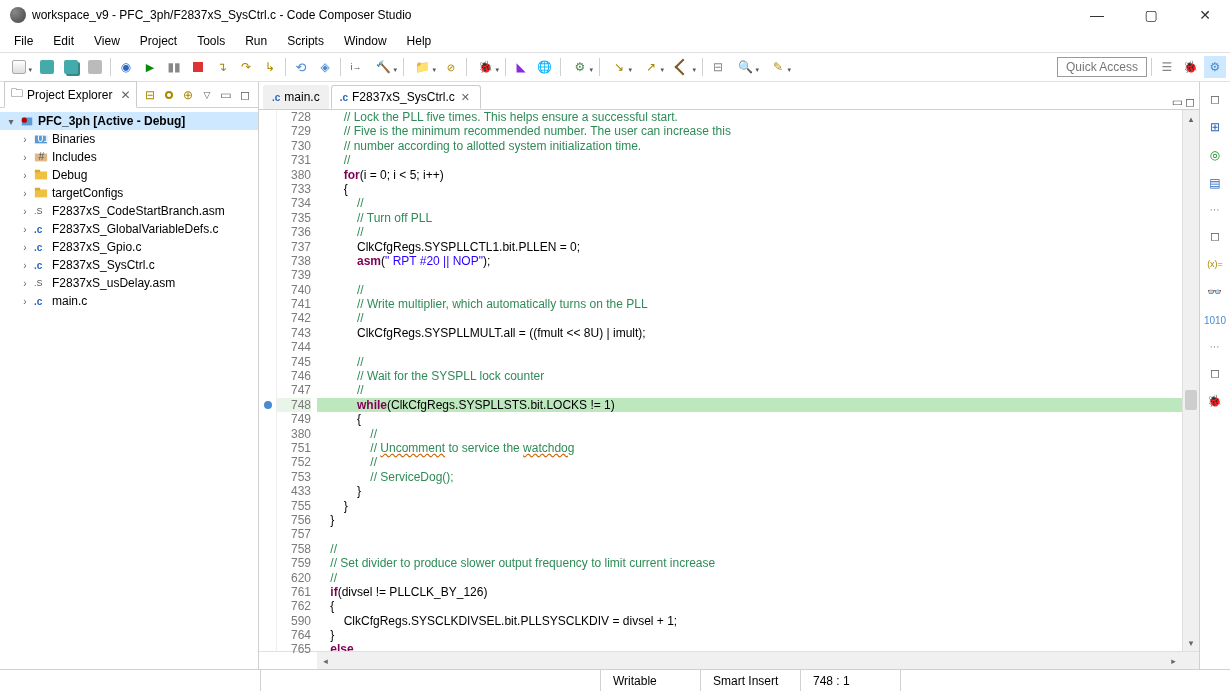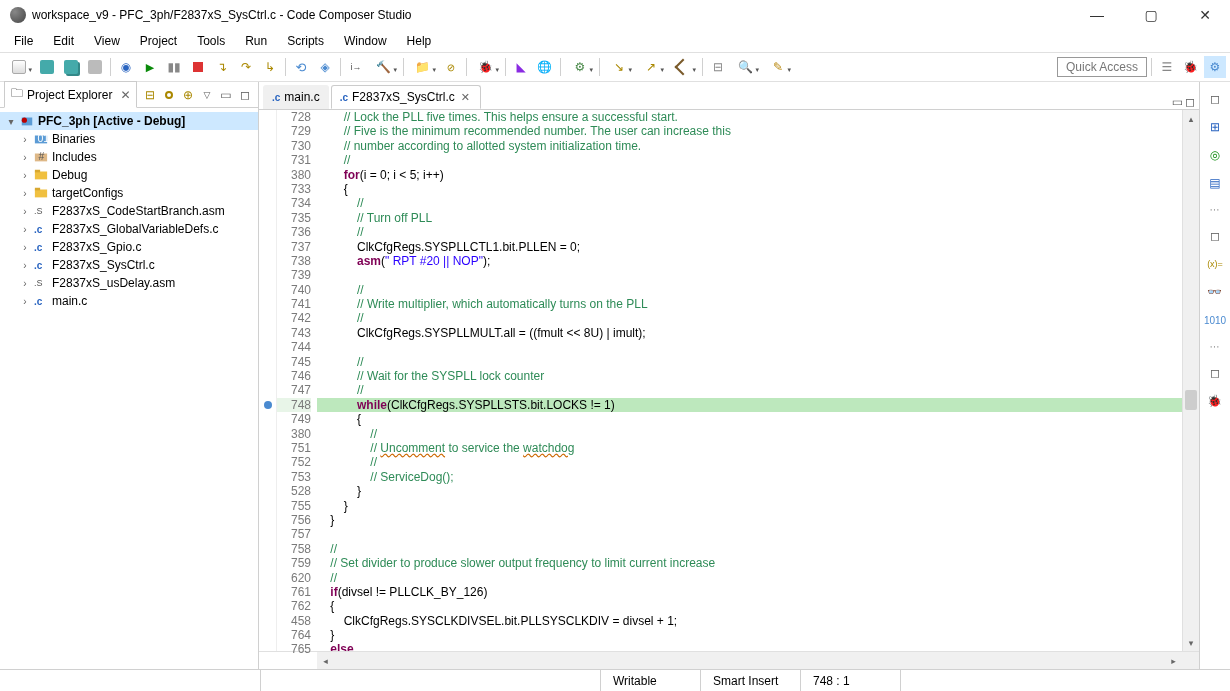--- a/index.html
+++ b/index.html
@@ -417,30 +417,30 @@
           <div class="ln">744</div>
           <div class="ln">745</div>
           <div class="ln">746</div>
           <div class="ln">747</div>
           <div class="ln bp-line">748</div>
           <div class="ln">749</div>
           <div class="ln">380</div>
           <div class="ln">751</div>
           <div class="ln">752</div>
           <div class="ln">753</div>
-          <div class="ln">528</div>
+          <div class="ln">433</div>
           <div class="ln">755</div>
           <div class="ln">756</div>
           <div class="ln">757</div>
           <div class="ln">758</div>
           <div class="ln">759</div>
           <div class="ln">620</div>
           <div class="ln">761</div>
           <div class="ln">762</div>
-          <div class="ln">458</div>
+          <div class="ln">590</div>
           <div class="ln">764</div>
           <div class="ln">765</div>
         </div>
       <div class="code-scroll">
         <div class="code" id="code"><div class="line"><span class="c-comment">        // Lock the PLL five times. This helps ensure a successful start.</span></div><div class="line"><span class="c-comment">        // Five is the minimum recommended number. The user can increase this</span></div><div class="line"><span class="c-comment">        // number according to allotted system initialization time.</span></div><div class="line"><span class="c-comment">        //</span></div><div class="line">        <span class="c-keyword">for</span>(i = 0; i &lt; 5; i++)</div><div class="line">        {</div><div class="line"><span class="c-comment">            //</span></div><div class="line"><span class="c-comment">            // Turn off PLL</span></div><div class="line"><span class="c-comment">            //</span></div><div class="line">            ClkCfgRegs.SYSPLLCTL1.bit.PLLEN = 0;</div><div class="line">            <span class="c-keyword">asm</span>(<span class="c-string">" RPT #20 || NOP"</span>);</div><div class="line"></div><div class="line"><span class="c-comment">            //</span></div><div class="line"><span class="c-comment">            // Write multiplier, which automatically turns on the PLL</span></div><div class="line"><span class="c-comment">            //</span></div><div class="line">            ClkCfgRegs.SYSPLLMULT.all = ((fmult &lt;&lt; 8U) | imult);</div><div class="line"></div><div class="line"><span class="c-comment">            //</span></div><div class="line"><span class="c-comment">            // Wait for the SYSPLL lock counter</span></div><div class="line"><span class="c-comment">            //</span></div><div class="line hl">            <span class="c-keyword">while</span>(ClkCfgRegs.SYSPLLSTS.bit.LOCKS != 1)</div><div class="line">            {</div><div class="line"><span class="c-comment">                //</span></div><div class="line"><span class="c-comment">                // <span class="c-spell">Uncomment</span> to service the <span class="c-spell">watchdog</span></span></div><div class="line"><span class="c-comment">                //</span></div><div class="line"><span class="c-comment">                // ServiceDog();</span></div><div class="line">            }</div><div class="line">        }</div><div class="line">    }</div><div class="line"></div><div class="line"><span class="c-comment">    //</span></div><div class="line"><span class="c-comment">    // Set divider to produce slower output frequency to limit current increase</span></div><div class="line"><span class="c-comment">    //</span></div><div class="line">    <span class="c-keyword">if</span>(divsel != PLLCLK_BY_126)</div><div class="line">    {</div><div class="line">        ClkCfgRegs.SYSCLKDIVSEL.bit.PLLSYSCLKDIV = divsel + 1;</div><div class="line">    }</div><div class="line">    <span class="c-keyword">else</span></div></div>
       </div>
       <div class="scrollbar-v">
         <div class="arrow" style="top:0">▴</div>
         <div class="thumb" style="top:280px; height:20px;"></div>
         <div class="arrow" style="bottom:0">▾</div>

